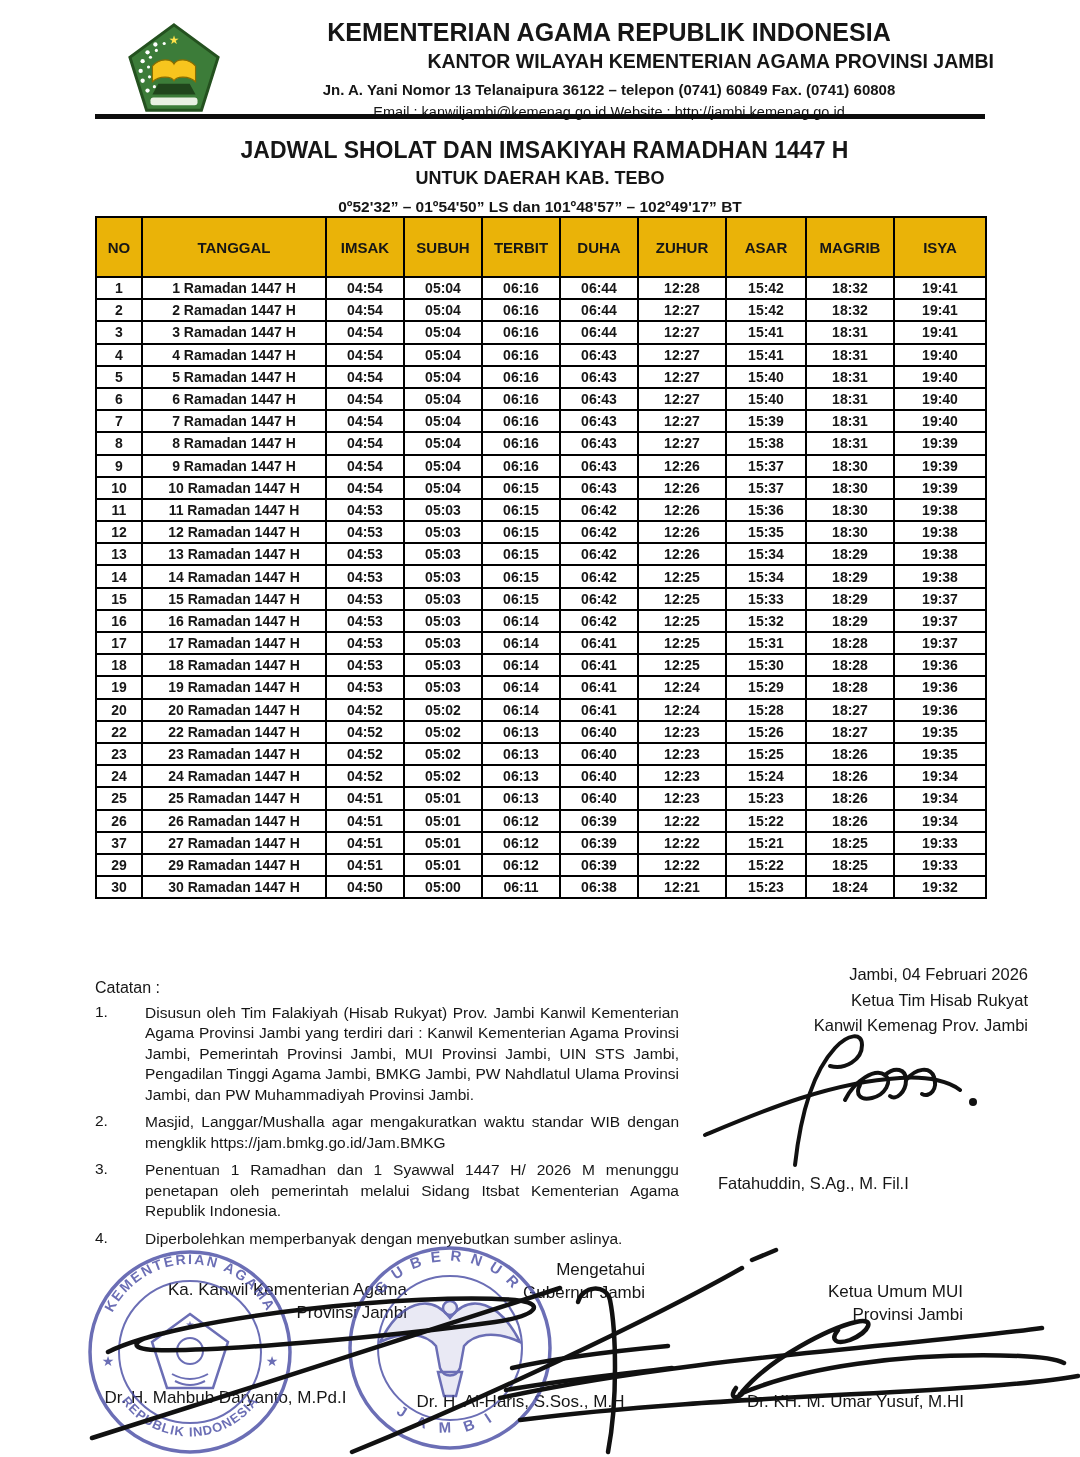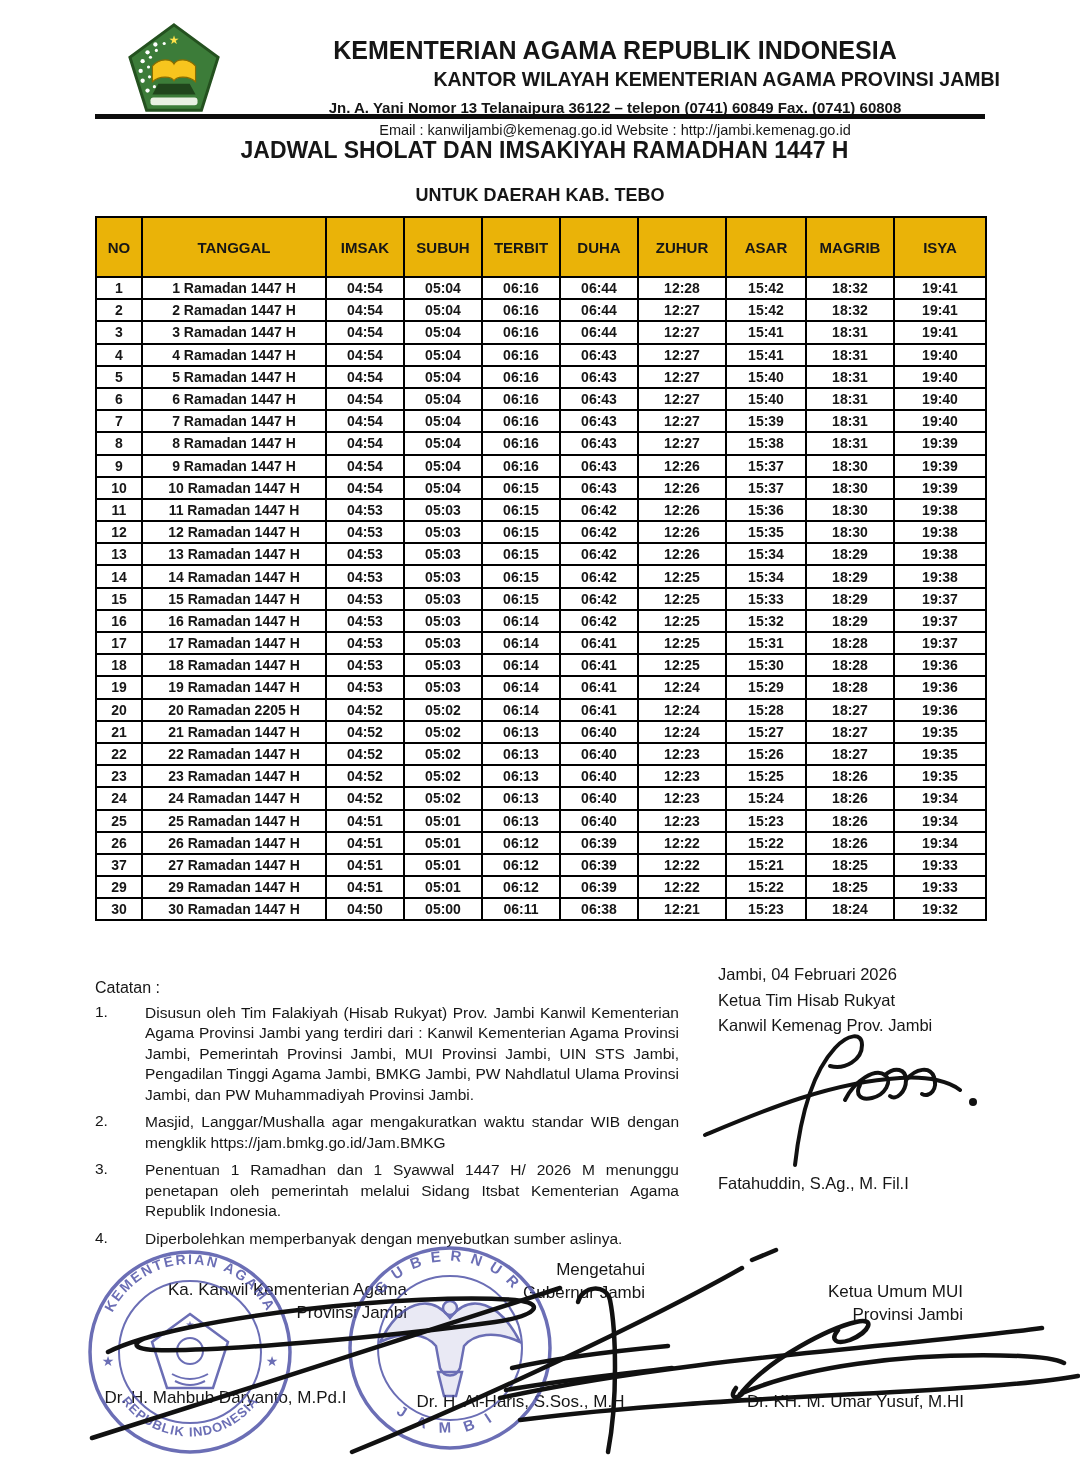--- a/index.html
+++ b/index.html
@@ -1,48 +1,48 @@
 <!DOCTYPE html>
 <html><head>
 <meta charset="utf-8">
 <style>
   html,body{margin:0;padding:0;background:#e9e9e9;}
   .page{position:relative;width:1080px;height:1457px;background:#ffffff;
         font-family:"Liberation Sans",sans-serif;color:#161616;overflow:hidden;margin:0 auto;}
 
   
-  .letterhead{position:absolute;left:230px;top:18px;width:770px;text-align:center;margin-top:18px;}
+  .letterhead{position:absolute;left:224px;top:18px;width:770px;text-align:center;}
   .lh-ministry{font-size:25px;font-weight:bold;}
   .lh-office{font-size:19.5px;font-weight:bold;margin-top:3px;text-align:right;}
   .lh-address{font-size:15px;font-weight:bold;margin-top:8px;}
   .lh-contact{font-size:14.5px;margin-top:6px;}
   .logo{position:absolute;left:112px;top:20px;width:124px;height:98px;}
   .rule{position:absolute;left:95px;top:114px;width:890px;height:5px;background:#0d0d0d;}
 
   
   .titleblock{position:absolute;left:0;top:137px;width:1080px;text-align:center;}
   .t-main{font-size:23px;font-weight:bold;padding-left:9px;}
-  .t-area{font-size:18px;font-weight:bold;margin-top:21px;}
+  .t-area{font-size:18px;font-weight:bold;margin-top:4px;}
   .t-coords{font-size:15.5px;margin-top:9px;font-weight:600;}
 
   
   table.jadwal{position:absolute;left:95px;top:216px;width:890px;border-collapse:collapse;table-layout:fixed;}
   .jadwal th{background:#eab308;border:2px solid #000;font-size:15px;height:58px;font-weight:bold;padding:0;}
   .jadwal td{border:2px solid #000;font-size:14px;height:18.2px;line-height:18px;text-align:center;
              font-weight:600;padding:1px 0;white-space:nowrap;}
 
   
   .notes{position:absolute;left:95px;top:946px;width:584px;}
   .notes-heading{font-size:16px;margin-bottom:6px;margin-top:33px;}
   .note-item{display:flex;margin-bottom:7px;}
   .note-num{flex:0 0 50px;font-size:15.5px;}
   .note-text{flex:1;font-size:15.5px;line-height:1.32;text-align:justify;}
 
   
-  .signoff{position:absolute;left:718px;top:962px;width:310px;font-size:16.5px;line-height:1.55;}
+  .signoff{position:absolute;left:718px;top:962px;width:310px;font-size:16.5px;line-height:1.55;text-align:right;}
   .signoff-name{position:absolute;left:718px;top:1174px;width:310px;font-size:16.5px;}
   .sig-fatah{position:absolute;left:690px;top:1020px;width:310px;height:160px;}
 
   
   .bottom-label{position:absolute;text-align:right;font-size:17px;line-height:1.38;z-index:1;}
   #lbl-left{left:97px;top:1278px;width:310px;}
   #lbl-mid{left:395px;top:1258px;width:250px;}
   #lbl-right{left:713px;top:1280px;width:250px;}
   .bottom-name{position:absolute;text-align:center;font-size:17px;z-index:1;}
   #name-left{left:78px;top:1388px;width:295px;}
@@ -345,41 +345,29 @@
           <td>05:03</td>
           <td>06:14</td>
           <td>06:41</td>
           <td>12:24</td>
           <td>15:29</td>
           <td>18:28</td>
           <td>19:36</td>
         </tr>
         <tr>
           <td>20</td>
-          <td>20 Ramadan 2205 H</td>
+          <td>20 Ramadan 1447 H</td>
           <td>04:52</td>
           <td>05:02</td>
           <td>06:14</td>
           <td>06:41</td>
           <td>12:24</td>
           <td>15:28</td>
           <td>18:27</td>
           <td>19:36</td>
-        </tr>
-        <tr>
-          <td>21</td>
-          <td>21 Ramadan 1447 H</td>
-          <td>04:52</td>
-          <td>05:02</td>
-          <td>06:13</td>
-          <td>06:40</td>
-          <td>12:24</td>
-          <td>15:27</td>
-          <td>18:27</td>
-          <td>19:35</td>
         </tr>
         <tr>
           <td>22</td>
           <td>22 Ramadan 1447 H</td>
           <td>04:52</td>
           <td>05:02</td>
           <td>06:13</td>
           <td>06:40</td>
           <td>12:23</td>
           <td>15:26</td>

